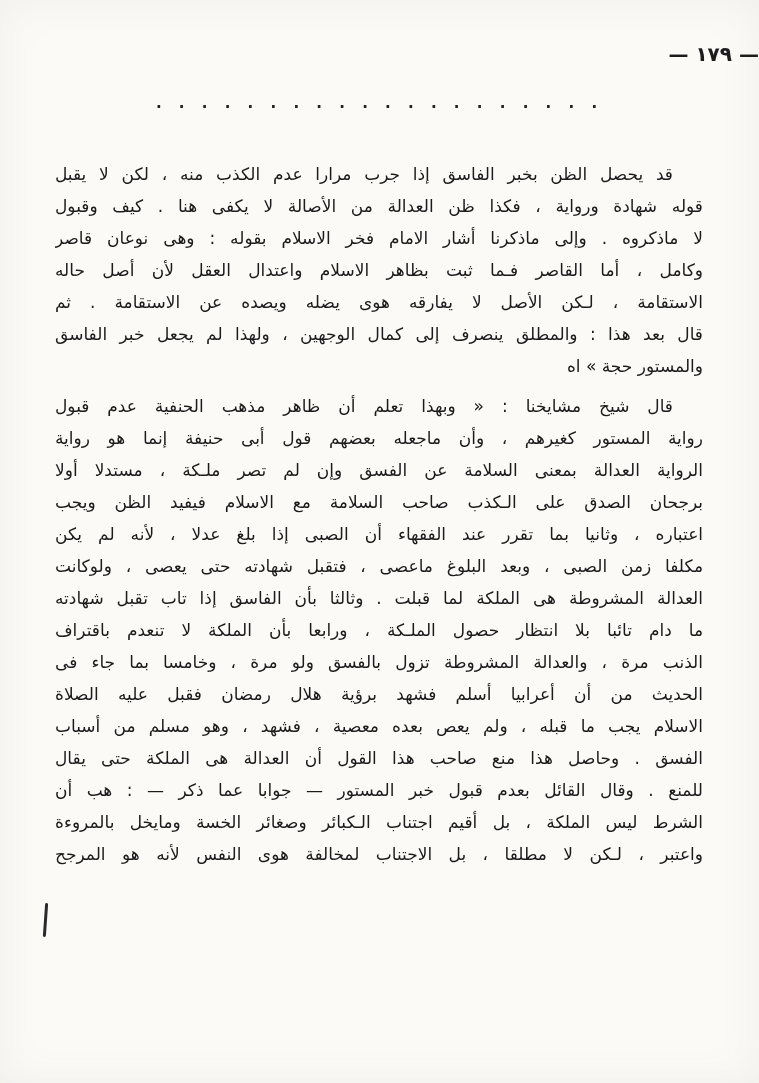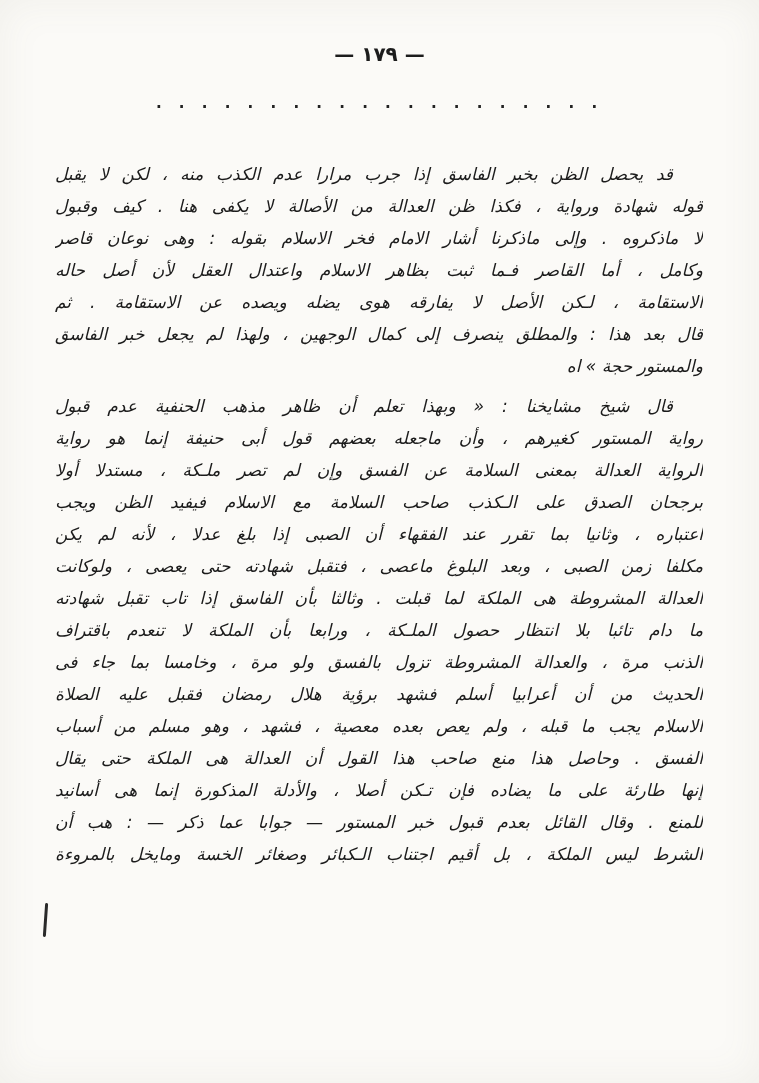--- a/index.html
+++ b/index.html
@@ -15,21 +15,21 @@
     margin: 0 auto;
     background: #fbfaf7;
     overflow: hidden;
     box-shadow: inset 0 0 40px rgba(120,110,95,0.08);
   }
   .page-number {
     position: absolute;
     top: 42px;
     left: 0;
     width: 100%;
-    text-align: center;
+    text-align: right;
     font-size: 20px;
     font-weight: bold;
     color: #1c1c1c;
     letter-spacing: 2px;
     direction: ltr;
   }
   .dots-row {
     position: absolute;
     top: 94px;
     left: 0;
@@ -46,21 +46,20 @@
     top: 158px;
     right: 56px;
     width: 648px;
     direction: rtl;
     color: #1b1b1b;
     font-size: 17px;
     line-height: 32px;
   }
   .paragraph {
     margin: 0 0 8px 0;
-    font-style: italic;
   }
   .line {
     text-align: justify;
     text-align-last: justify;
     white-space: normal;
     height: 32px;
     overflow: hidden;
   }
   .line.first {
     padding-right: 30px;
@@ -106,22 +105,22 @@
       <div class="line">الرواية العدالة بمعنى السلامة عن الفسق وإن لم تصر ملـكة ، مستدلا أولا</div>
       <div class="line">برجحان الصدق على الـكذب صاحب السلامة مع الاسلام فيفيد الظن ويجب</div>
       <div class="line">اعتباره ، وثانيا بما تقرر عند الفقهاء أن الصبى إذا بلغ عدلا ، لأنه لم يكن</div>
       <div class="line">مكلفا زمن الصبى ، وبعد البلوغ ماعصى ، فتقبل شهادته حتى يعصى ، ولوكانت</div>
       <div class="line">العدالة المشروطة هى الملكة لما قبلت . وثالثا بأن الفاسق إذا تاب تقبل شهادته</div>
       <div class="line">ما دام تائبا بلا انتظار حصول الملـكة ، ورابعا بأن الملكة لا تنعدم باقتراف</div>
       <div class="line">الذنب مرة ، والعدالة المشروطة تزول بالفسق ولو مرة ، وخامسا بما جاء فى</div>
       <div class="line">الحديث من أن أعرابيا أسلم فشهد برؤية هلال رمضان فقبل عليه الصلاة</div>
       <div class="line">الاسلام يجب ما قبله ، ولم يعص بعده معصية ، فشهد ، وهو مسلم من أسباب</div>
       <div class="line">الفسق . وحاصل هذا منع صاحب هذا القول أن العدالة هى الملكة حتى يقال</div>
-      <div class="line">إنها طارئة على ما يضاده فإن تـكن أصلا ، والأدلة المذكورة إنما هى أسانيد</div>
       <div class="line">للمنع . وقال القائل بعدم قبول خبر المستور — جوابا عما ذكر — : هب أن</div>
       <div class="line">الشرط ليس الملكة ، بل أقيم اجتناب الـكبائر وصغائر الخسة ومايخل بالمروءة</div>
+      <div class="line">واعتبر ، لـكن لا مطلقا ، بل الاجتناب لمخالفة هوى النفس لأنه هو المرجح</div>
     </div>
 
   </div>
 
   <div class="margin-mark"></div>
 
 </div>
 
 </body></html>

